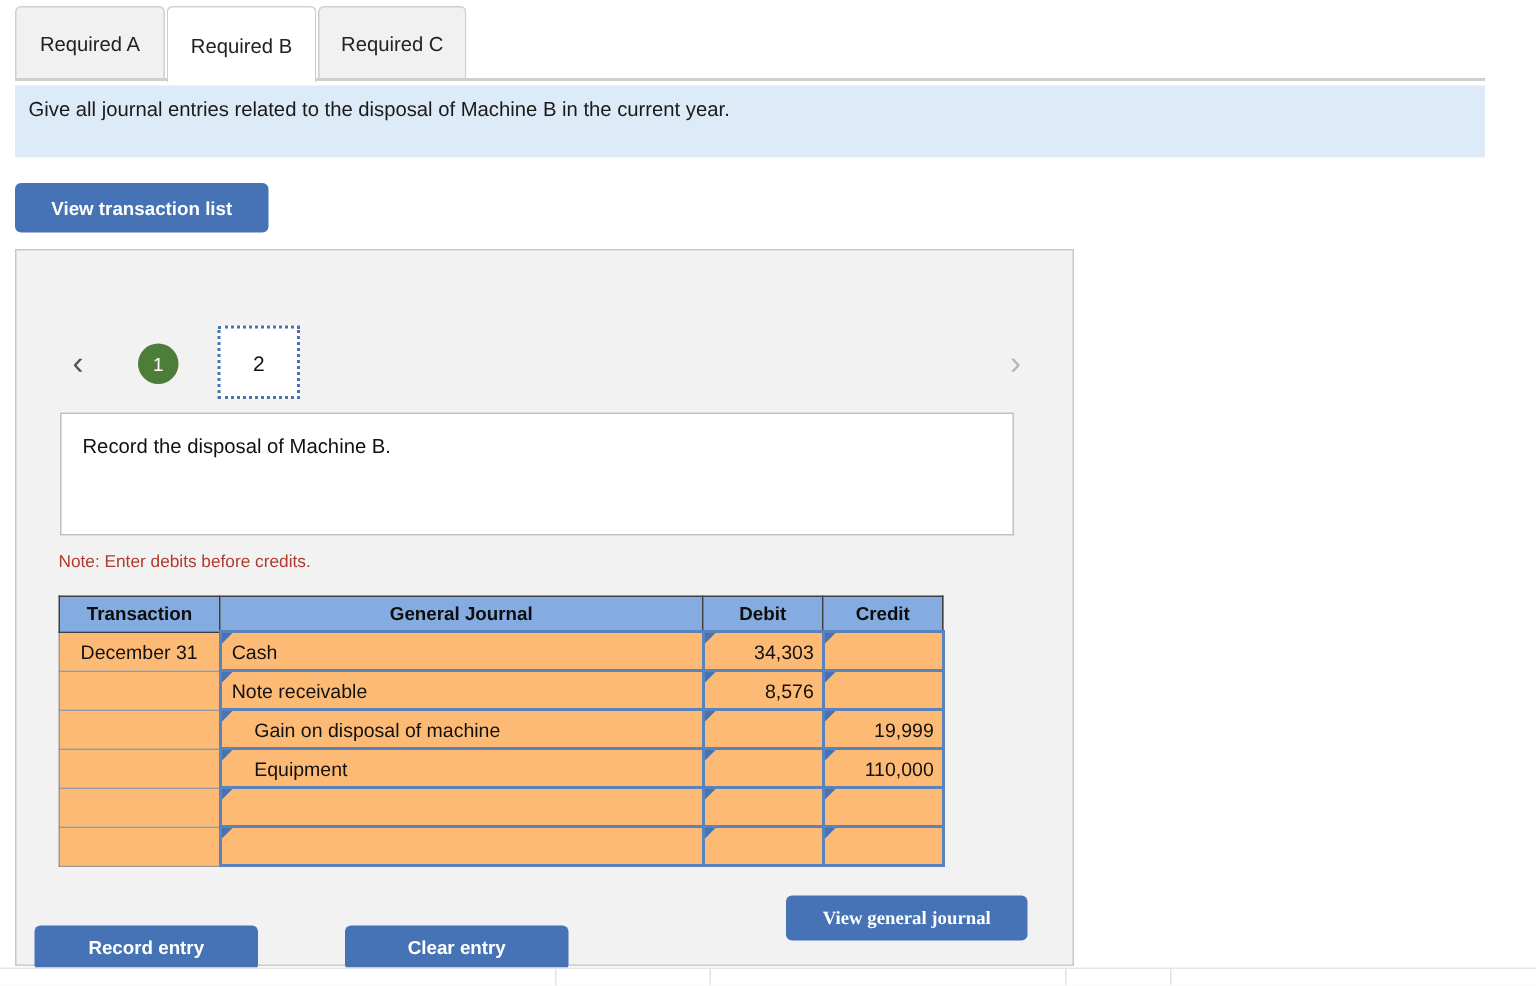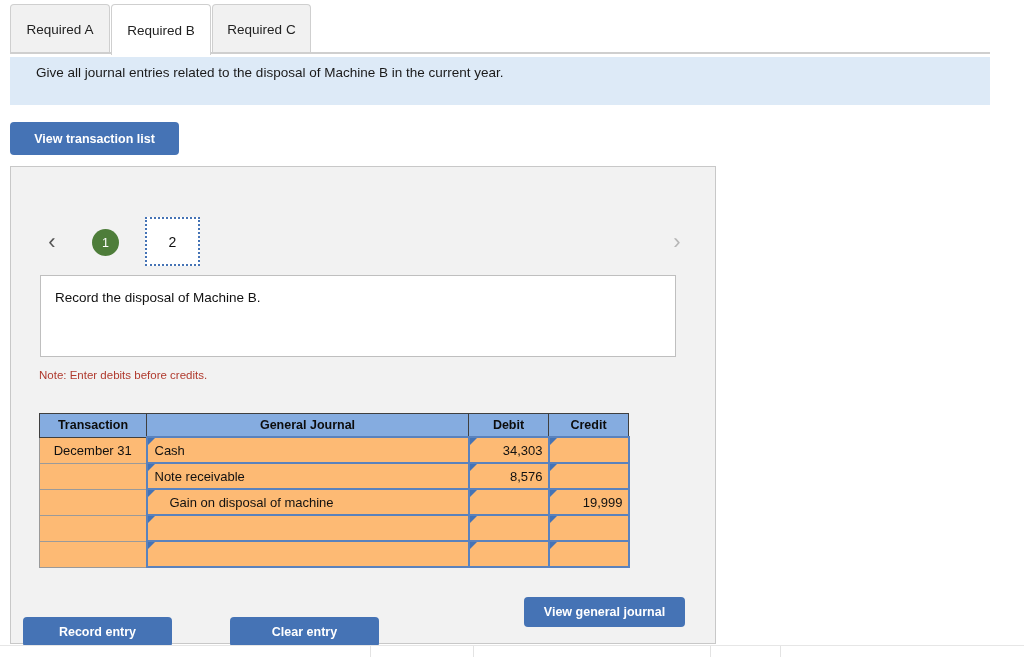--- a/index.html
+++ b/index.html
@@ -59,21 +59,21 @@
   #tab-2 { left: 212px; width: 99px;  }
 
   
   .banner {
     position: absolute;
     left: 10px; top: 57px;
     width: 980px;
     height: 48px;
     box-sizing: border-box;
     background: #ddeaf7;
-    padding: 7px 10px 0 26px;
+    padding: 7px 10px 0 9px;
   }
   .banner-line1 {
     font-size: 13.5px;
     color: #1a1a1a;
     line-height: 18px;
     white-space: nowrap;
   }
   .banner-line2 {
     font-size: 13.5px;
     color: #c0392b;
@@ -184,21 +184,21 @@
   .note-debits {
     position: absolute;
     left: 28px; top: 202px;
     font-size: 11.5px;
     color: #b03a2e;
   }
 
   
   .journal {
     position: absolute;
-    left: 28px; top: 246px;
+    left: 28px; top: 230px;
     border-collapse: collapse;
     table-layout: fixed;
     font-size: 13px;
     border-radius: 18px;
   }
   .journal th {
     background: #85ace0;
     border: 1px solid #3f3f3f;
     font-size: 12.5px;
     font-weight: bold;
@@ -259,21 +259,21 @@
     width: 149px; height: 30px;
   }
   #clear-entry {
     position: absolute;
     left: 219px; top: 450px;
     width: 149px; height: 30px;
   }
   #view-general-journal {
     position: absolute;
     left: 513px; top: 430px;
-    width: 161px; height: 30px;
+    width: 161px; height: 30px; font-family: Liberation Serif, serif;
   }
 
   
   .footer-strip {
     position: absolute;
     left: 0; top: 645px;
     width: 1024px; height: 12px;
     background: #ffffff;
     border-top: 1px solid #e6e6e6;
   }
@@ -385,20 +385,35 @@
         <td class="cell-input">
             <span class="marker"></span>
             <div class="cell-num"></div>
           </td>
         <td class="cell-input">
             <span class="marker"></span>
             <div class="cell-num">19,999</div>
           </td>
       </tr>
 
+      <tr>
+        <td class="cell-trans"><span></span></td>
+        <td class="cell-input">
+            <span class="marker"></span>
+            <div class="cell-text indent">Equipment</div>
+          </td>
+        <td class="cell-input">
+            <span class="marker"></span>
+            <div class="cell-num"></div>
+          </td>
+        <td class="cell-input">
+            <span class="marker"></span>
+            <div class="cell-num">110,000</div>
+          </td>
+      </tr>
 
       <tr>
         <td class="cell-trans cell-blank-trans"><span></span></td>
         <td class="cell-input">
             <span class="marker"></span>
             <div class="cell-text"></div>
           </td>
         <td class="cell-input">
             <span class="marker"></span>
             <div class="cell-num"></div>

